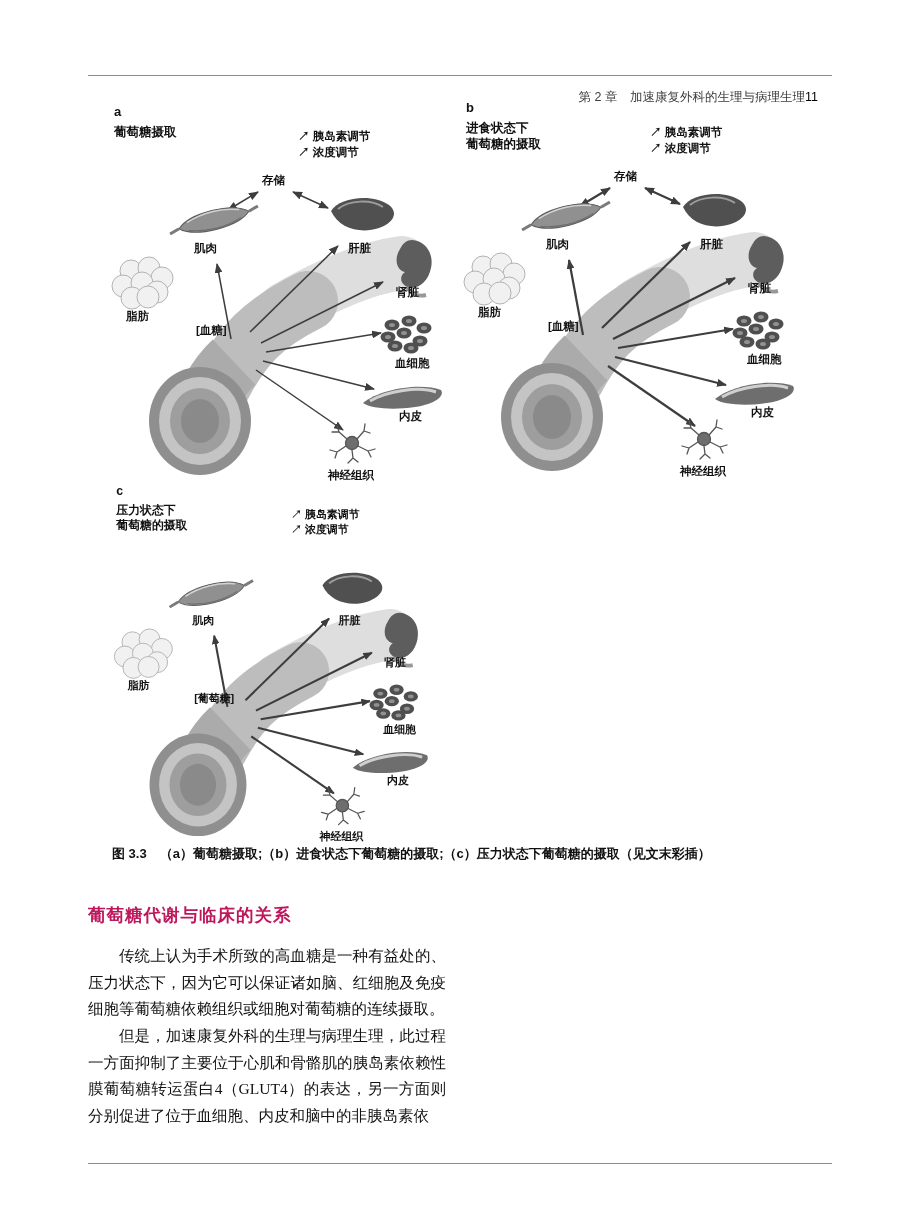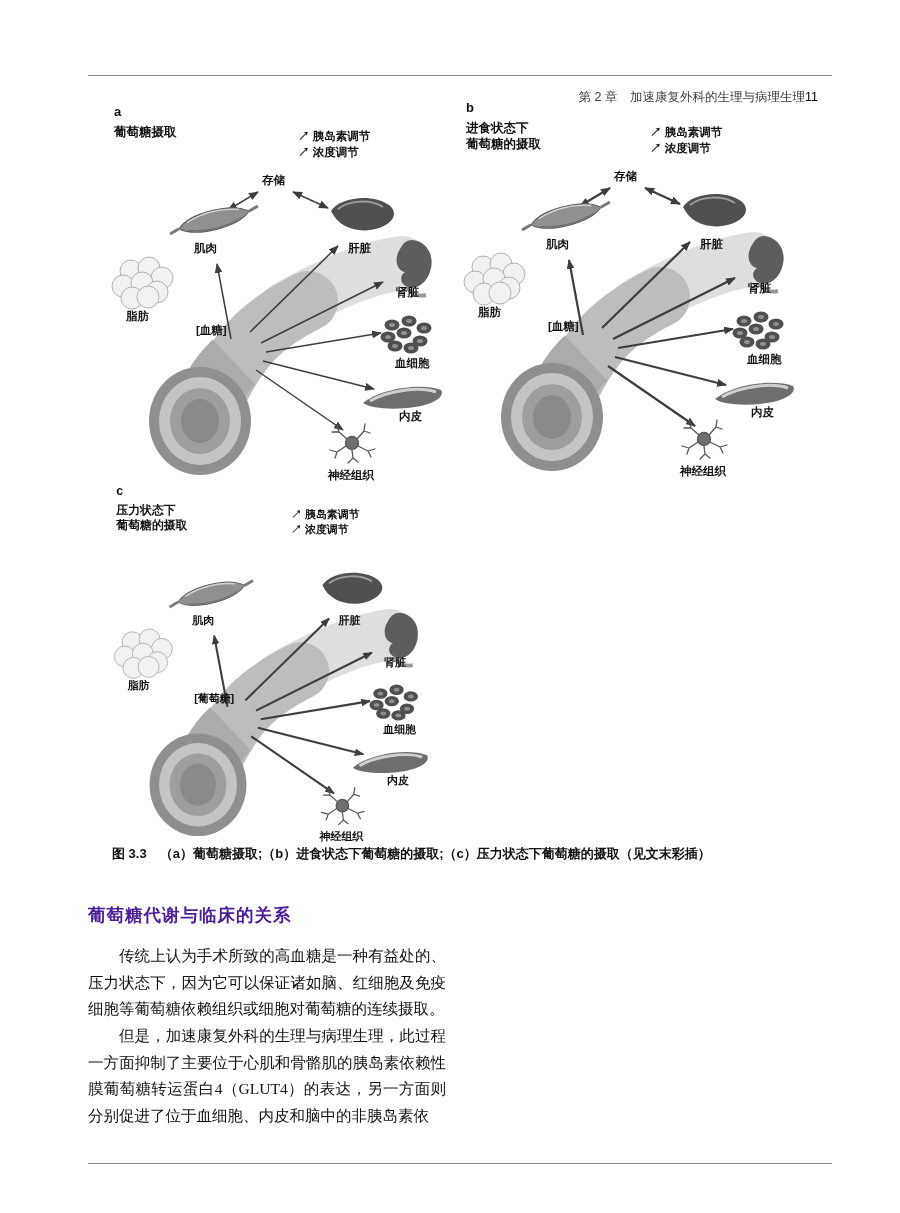--- a/index.html
+++ b/index.html
@@ -33,21 +33,21 @@
   .panel-b .arrow { stroke-width:2.2; }
   .panel-c .arrow { stroke-width:2.2; }
 
   .caption { position:absolute; left:112px; top:845px; width:712px;
              font-family:"Liberation Sans", sans-serif; font-weight:bold;
              font-size:13px; color:#111; }
 
   .columns { position:absolute; left:88px; top:893px; width:744px; display:flex; gap:27px; }
   .col { width:358px; }
   .section-title { font-family:"Liberation Sans", sans-serif; font-size:17.5px; font-weight:bold;
-                   color:#4c1d95; margin:10px 0 16px 0; letter-spacing:1px; }
+                   color:#be185d; margin:10px 0 16px 0; letter-spacing:1px; }
   .col p { font-size:15.5px; line-height:1.72; text-align:justify; color:#111; margin:0; }
   .col p.indent { text-indent:2em; }
 </style>
 </head>
 <body>
 
 <svg width="0" height="0" style="position:absolute" aria-hidden="true">
   <defs>
     <marker id="ahE" markerWidth="10" markerHeight="8" refX="9" refY="4" orient="auto" markerUnits="userSpaceOnUse">
       <path d="M0,0 L10,4 L0,8 Z" fill="#3d3d3d"></path>

